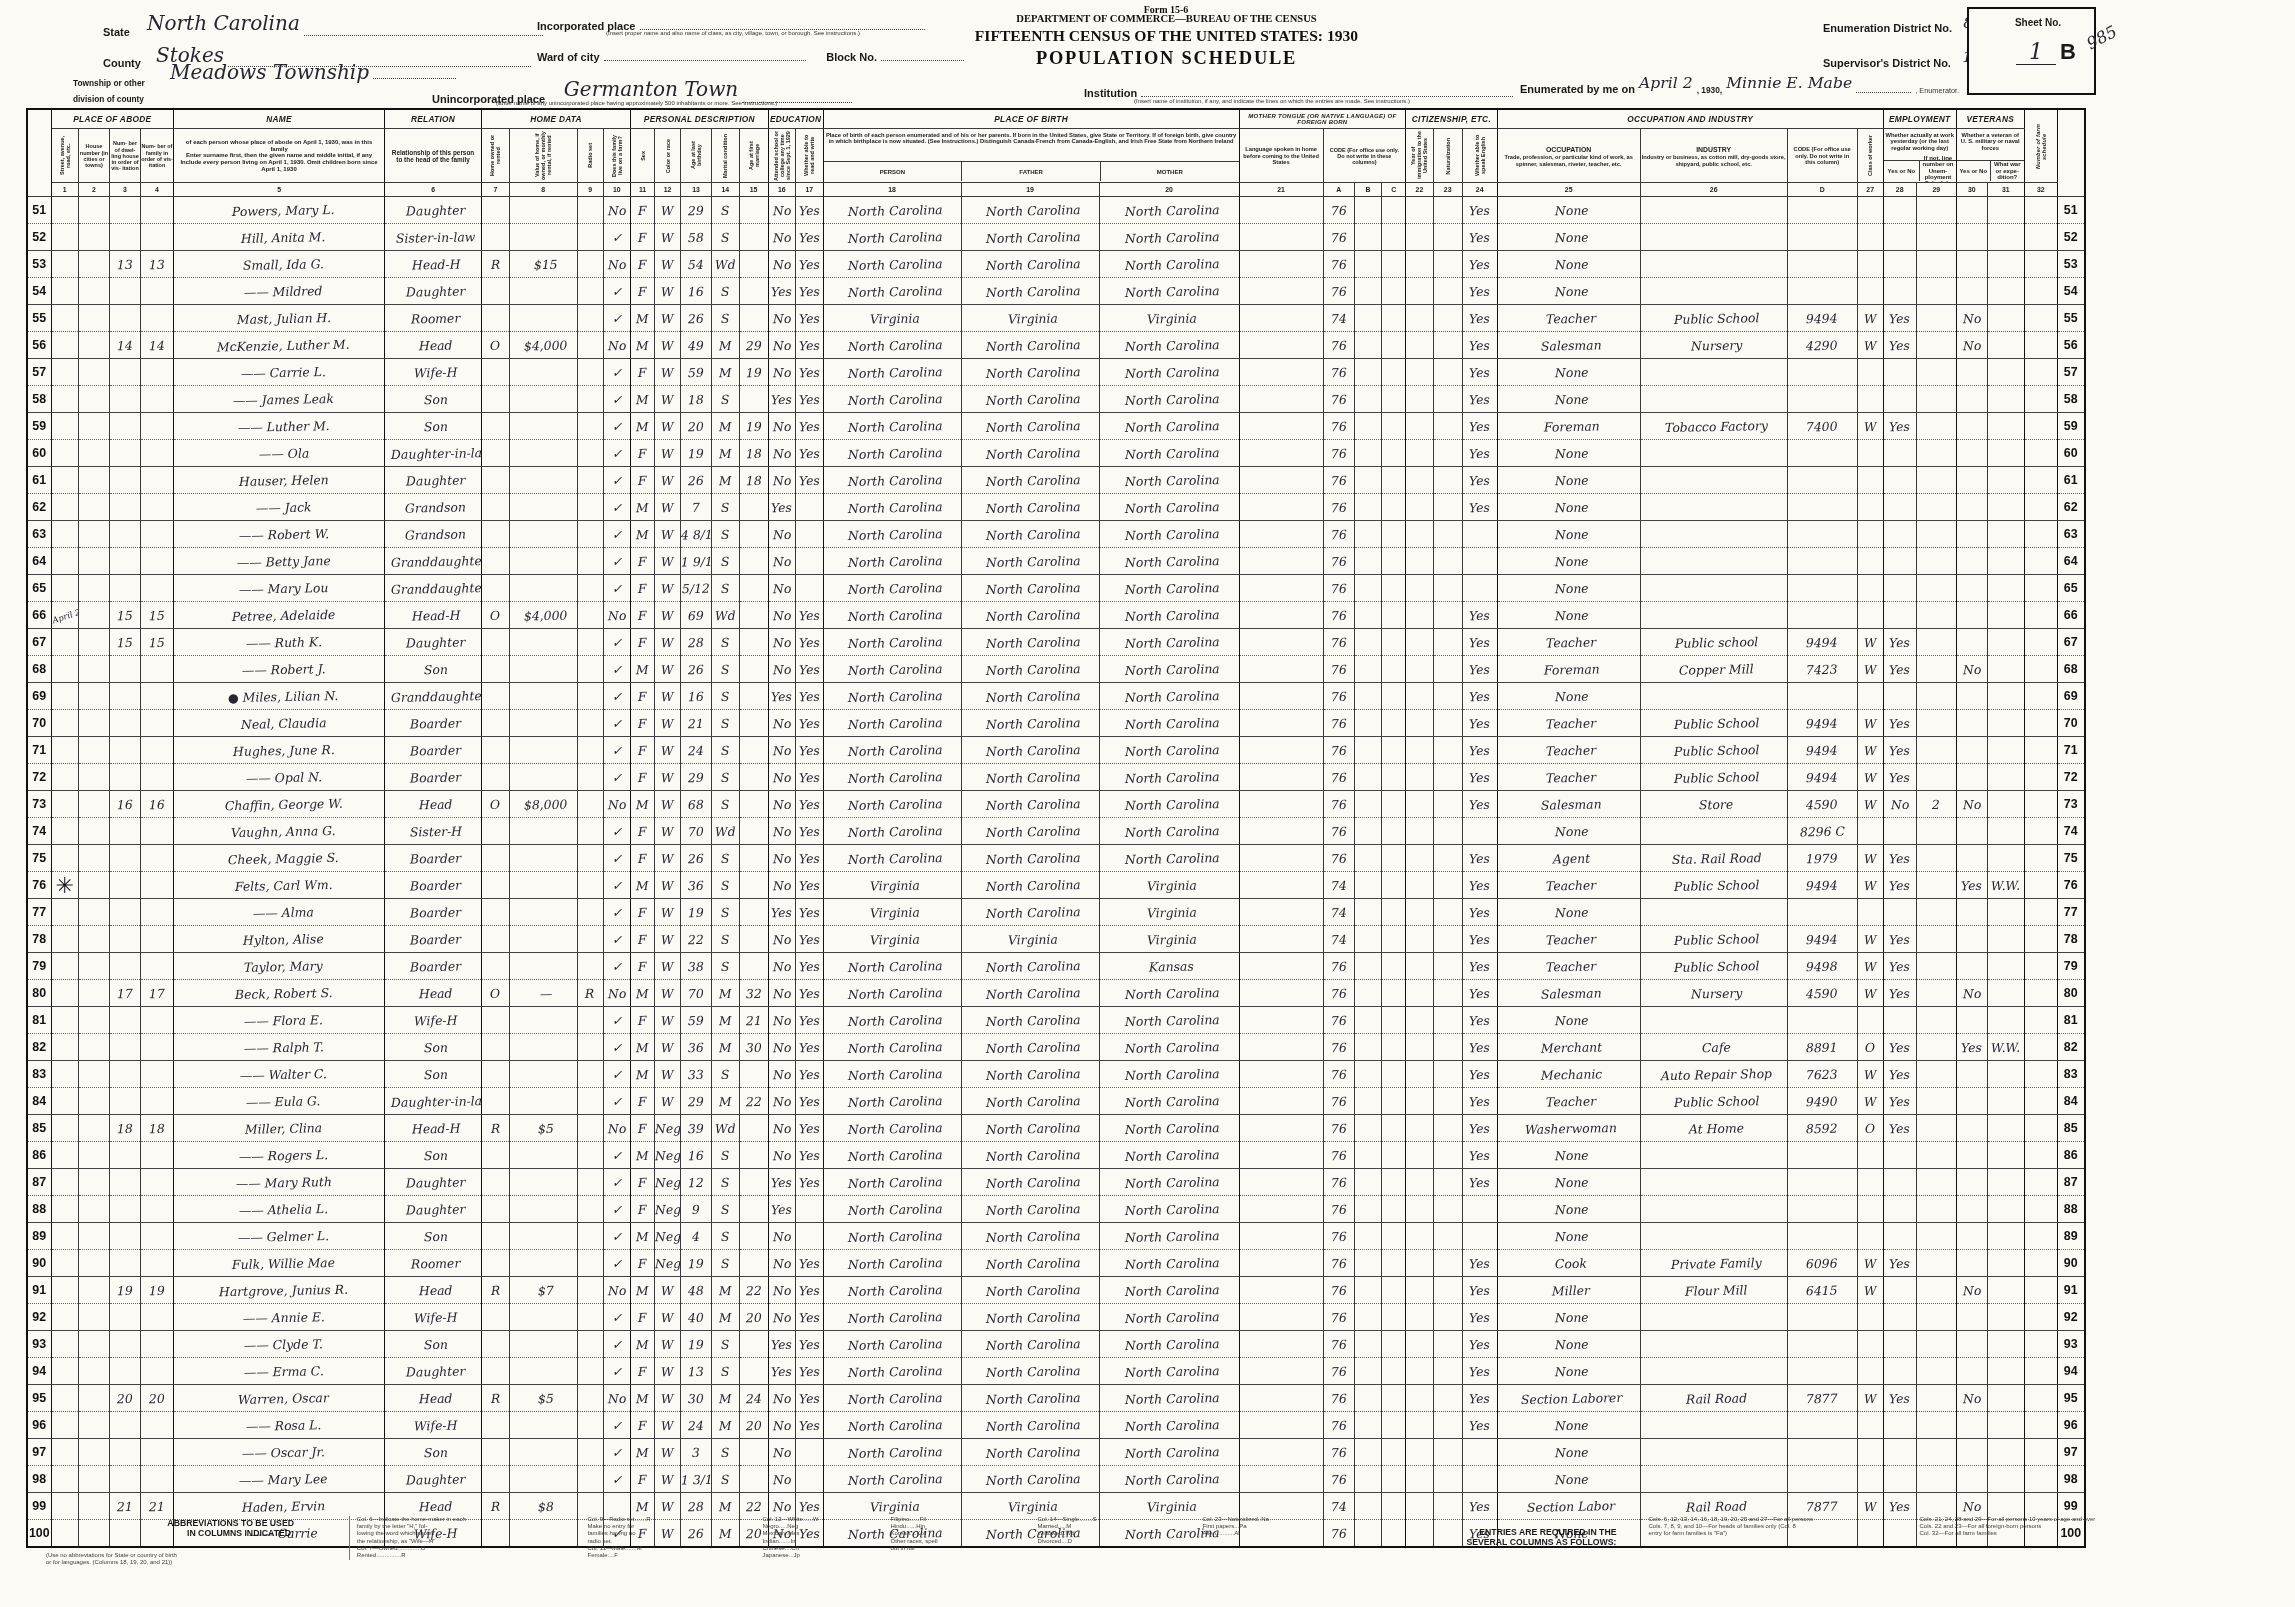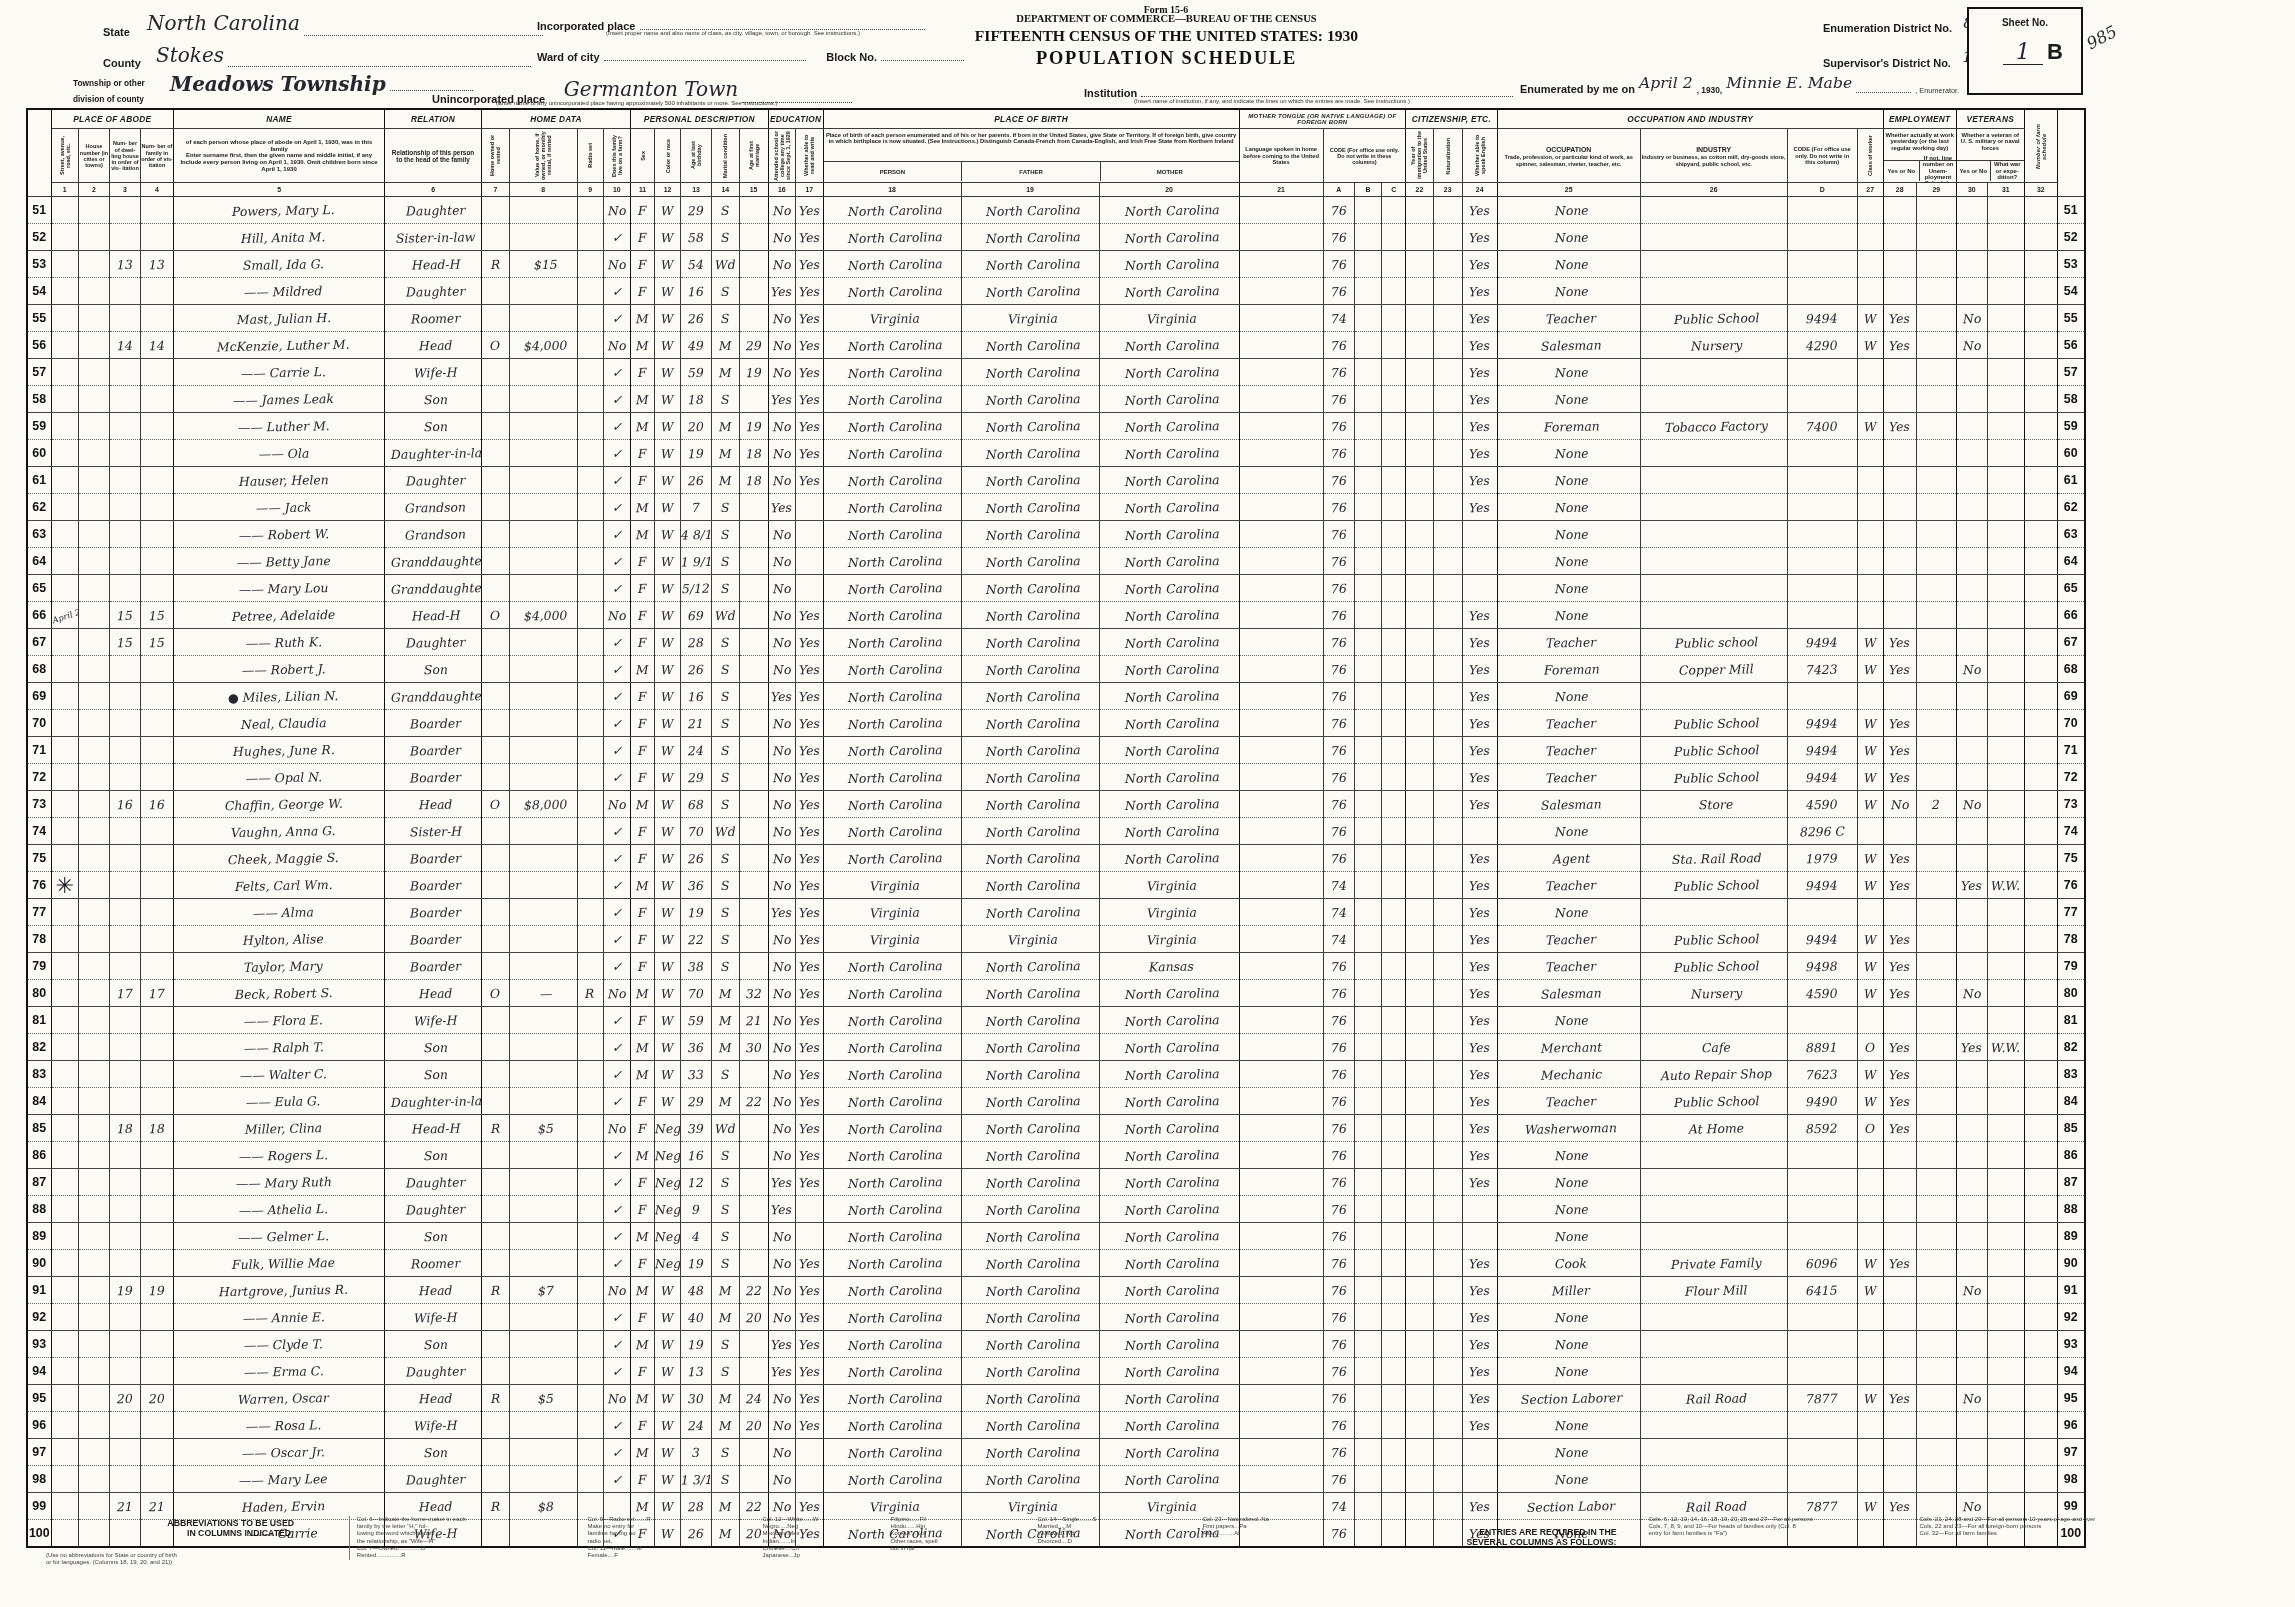--- a/index.html
+++ b/index.html
@@ -62,21 +62,21 @@
 </div>
 <div class="abs" style="left:103px;top:48px;">
   <span class="plbl">County</span>
   <span class="hw hw-lg" style="position:relative;top:-5.5px;margin-left:11px;font-style:italic;">Stokes</span>
   <span class="blank" style="width:303px;"></span>
 </div>
 <div class="abs" style="left:73px;top:73px;width:165px;">
   <span class="plbl-sm pre">Township or other
 division of county</span>
 </div>
-<div class="abs" style="left:170px;top:72px;font-weight:bold;">
+<div class="abs" style="left:170px;top:60px;">
   <span class="hw hw-lg">Meadows Township</span>
   <span class="blank" style="width:83px;"></span>
 </div>
 
 <div class="abs" style="left:537px;top:16.5px;">
   <span class="plbl">Incorporated place</span>
   <span class="blank" style="width:285px;"></span>
 </div>
 <div class="abs fine" style="left:606px;top:30px;width:386px;">(Insert proper name and also name of class, as city, village, town, or borough.  See instructions.)</div>
 <div class="abs" style="left:537px;top:48px;">
@@ -107,21 +107,21 @@
   <span class="plbl">Enumeration District No.</span>
   <span class="hw hw-md" style="position:relative;top:-4.6px;margin-left:7.3px;">85-5</span>
   <span class="blank" style="width:55px;"></span>
 </div>
 <div class="abs" style="left:1823px;top:53px;">
   <span class="plbl">Supervisor's District No.</span>
   <span class="hw hw-md" style="position:relative;top:-4.6px;margin-left:7.3px;">1</span>
   <span class="blank" style="width:83px;"></span>
 </div>
 
-<div class="abs sheetbox" style="left:1967px;top:7.3px;width:112px;height:84px;">
+<div class="abs sheetbox" style="left:1967px;top:7.3px;width:112px;height:84px;padding-left:13px;">
   <div class="plbl" style="margin-top:7.3px;font-size:10px;">Sheet No.</div>
   <div style="margin-top:11px;margin-left:16px;">
     <span class="hw" style="font-size:22px;border-bottom:1.4px solid #222;padding:0 13px;">1</span>
     <span style="font-weight:bold;font-size:22px;font-family:'Liberation Sans',sans-serif;">B</span>
   </div>
 </div>
 <div class="abs hw" style="left:2086px;top:27.5px;font-size:16.5px;transform:rotate(-28deg);">985</div>
 
 <div class="abs" style="left:1520px;top:79px;white-space:nowrap;">
   <span class="plbl">Enumerated by me on</span>

